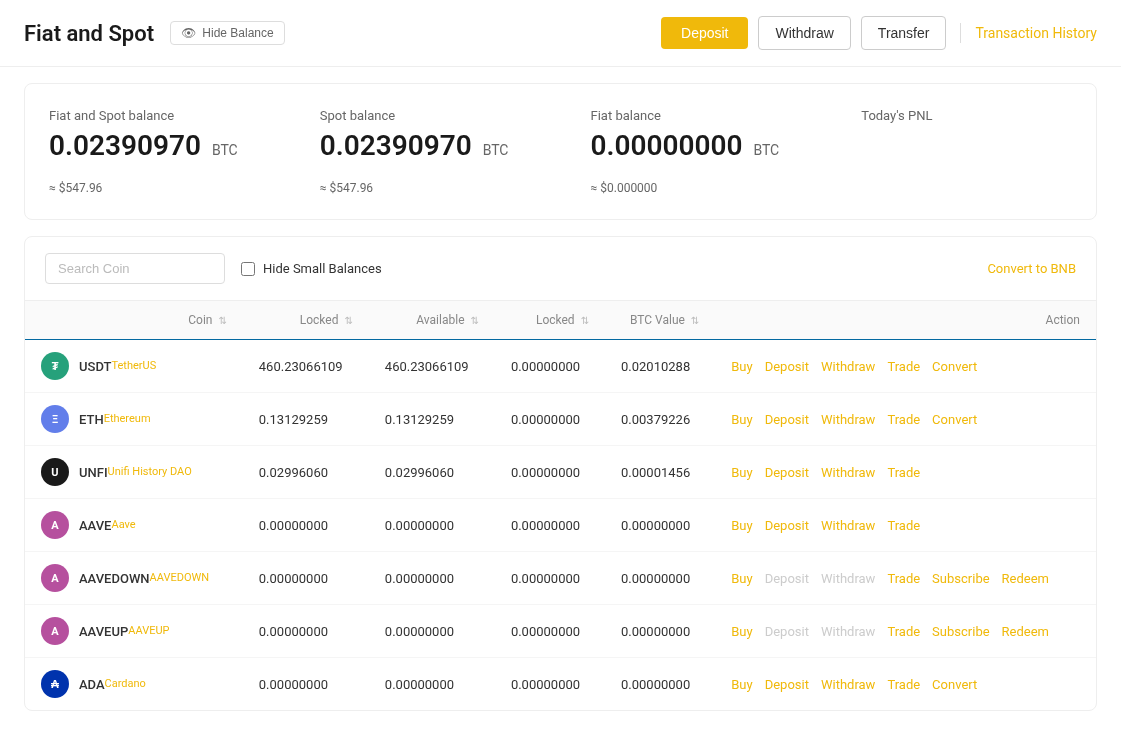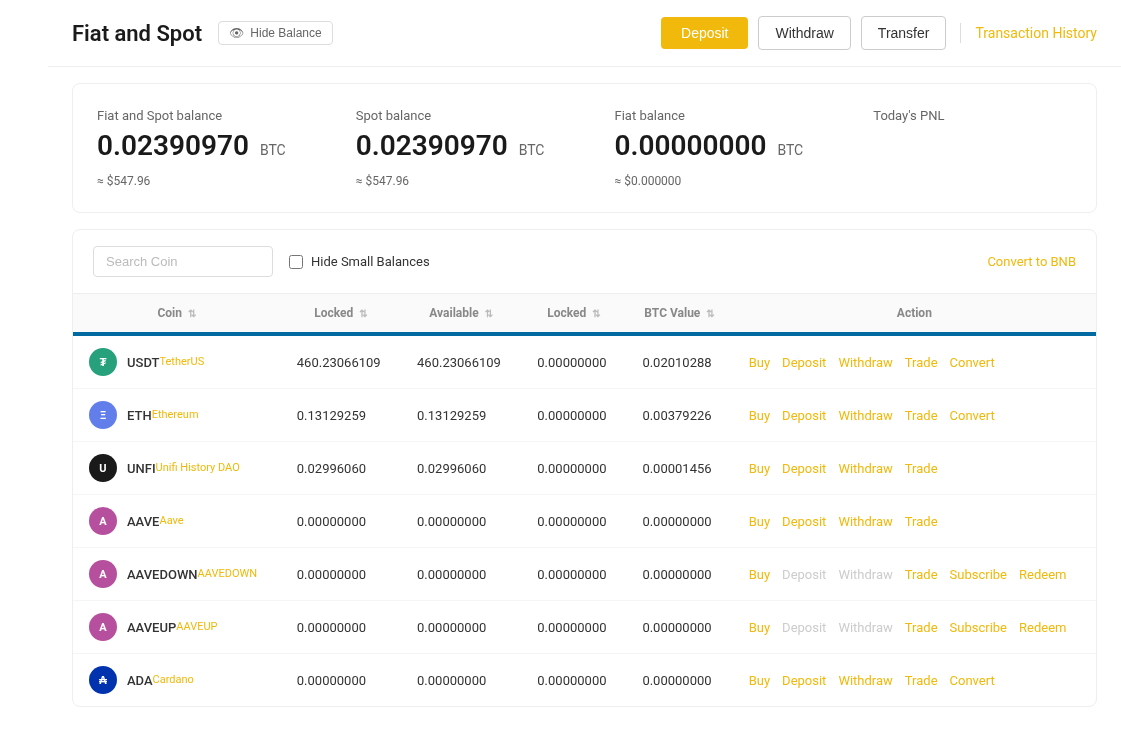--- a/index.html
+++ b/index.html
@@ -1,55 +1,55 @@
 <!DOCTYPE html>
 <html><head>
   <meta charset="utf-8">
   <style>
     * { box-sizing: border-box; margin: 0; padding: 0; }
     body { font-family: -apple-system, BlinkMacSystemFont, 'Segoe UI', Roboto, sans-serif; background: #f5f5f5; color: #333; font-size: 14px; }
     
-    .page-wrapper { background: #fff; min-height: 750px; padding-left: 48px; }
+    .page-wrapper { background: #fff; min-height: 750px; }
     
     
     .header { display: flex; align-items: center; padding: 16px 24px; border-bottom: 1px solid #eee; background: #fff; }
     .header-title { font-size: 22px; font-weight: 600; color: #1a1a1a; margin-right: 16px; }
     .hide-balance-btn { display: flex; align-items: center; gap: 6px; background: none; border: 1px solid #ddd; border-radius: 4px; padding: 4px 10px; font-size: 12px; color: #666; cursor: pointer; }
     .hide-balance-btn .eye-icon { font-size: 12px; }
     .header-actions { margin-left: auto; display: flex; align-items: center; gap: 10px; }
     .btn-deposit { background: #f0b90b; color: #fff; border: none; border-radius: 4px; padding: 8px 20px; font-size: 14px; font-weight: 500; cursor: pointer; }
     .btn-outline { background: #fff; color: #333; border: 1px solid #ccc; border-radius: 4px; padding: 8px 16px; font-size: 14px; cursor: pointer; }
     .divider-v { width: 1px; height: 20px; background: #ddd; margin: 0 4px; }
     .transaction-history-link { color: #f0b90b; font-size: 14px; text-decoration: none; cursor: pointer; }
     
     
     .balance-section { background: #fff; margin: 16px 24px; padding: 24px; border-radius: 8px; display: flex; gap: 60px; align-items: flex-start; border: 1px solid #eee; }
     .balance-item { flex: 1; }
     .balance-label { font-size: 13px; color: #666; margin-bottom: 6px; }
     .balance-amount { font-size: 28px; font-weight: 600; color: #1a1a1a; }
     .balance-amount .currency { font-size: 14px; font-weight: 400; margin-left: 4px; color: #666; }
-    .balance-usd { font-size: 12px; color: #666; margin-top: 12px; }
+    .balance-usd { font-size: 12px; color: #666; margin-top: 19px; }
     .pnl-section { display: flex; flex-direction: column; gap: 12px; }
     .pnl-value { font-size: 28px; font-weight: 600; color: #03a66d; }
     .pnl-percent { font-size: 13px; color: #03a66d; }
     .btn-pnl { border: 1px solid #ccc; border-radius: 4px; padding: 6px 14px; background: #fff; color: #333; font-size: 13px; cursor: pointer; white-space: nowrap; }
     
     
     .coin-section { margin: 0 24px 24px; background: #fff; border-radius: 8px; border: 1px solid #eee; }
     .coin-toolbar { display: flex; align-items: center; gap: 16px; padding: 16px 20px; border-bottom: 1px solid #eee; }
     .search-input { border: 1px solid #ddd; border-radius: 4px; padding: 7px 12px; font-size: 13px; color: #333; width: 180px; outline: none; }
     .search-input::placeholder { color: #bbb; }
     .checkbox-label { display: flex; align-items: center; gap: 8px; font-size: 13px; color: #333; cursor: pointer; }
     .checkbox-label input[type=checkbox] { width: 14px; height: 14px; }
     .convert-bnb-link { color: #f0b90b; font-size: 13px; text-decoration: none; cursor: pointer; margin-left: auto; }
     
     
     .coin-table { width: 100%; border-collapse: collapse; }
     .coin-table thead tr { background: #fafafa; }
-    .coin-table th { padding: 12px 16px; text-align: center; font-size: 12px; font-weight: 700; color: #888; border-bottom: 4px solid #0369a1; white-space: nowrap; }
+    .coin-table th { padding: 12px 16px; text-align: right; font-size: 12px; font-weight: 400; color: #888; border-bottom: 1px solid #0369a1; white-space: nowrap; }
     .coin-table th .sort-arrows { font-size: 10px; margin-left: 3px; color: #bbb; }
     .coin-table td { padding: 12px 16px; border-bottom: 1px solid #f5f5f5; font-size: 13px; color: #333; }
     .coin-table tr:last-child td { border-bottom: none; }
     
     .coin-cell { display: flex; align-items: center; gap: 10px; }
     .coin-icon { width: 28px; height: 28px; border-radius: 50%; display: flex; align-items: center; justify-content: center; font-size: 11px; font-weight: 700; color: #fff; flex-shrink: 0; }
     .coin-names { display: flex; flex-direction: row; }
     .coin-symbol { font-size: 13px; font-weight: 500; color: #333; }
     .coin-name-link { font-size: 11px; color: #f0b90b; text-decoration: none; cursor: pointer; }
     

